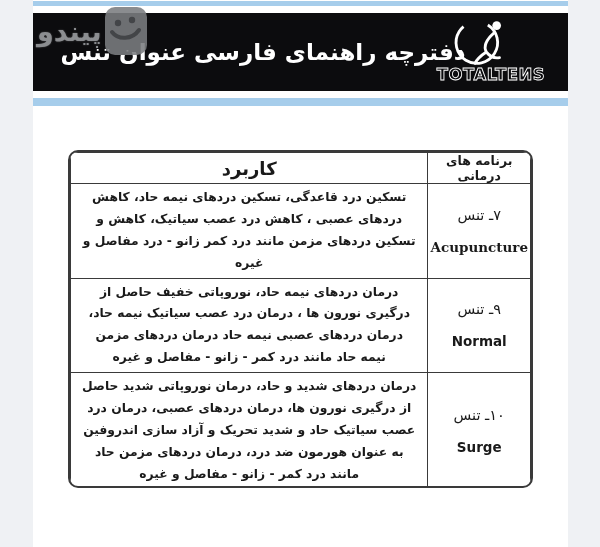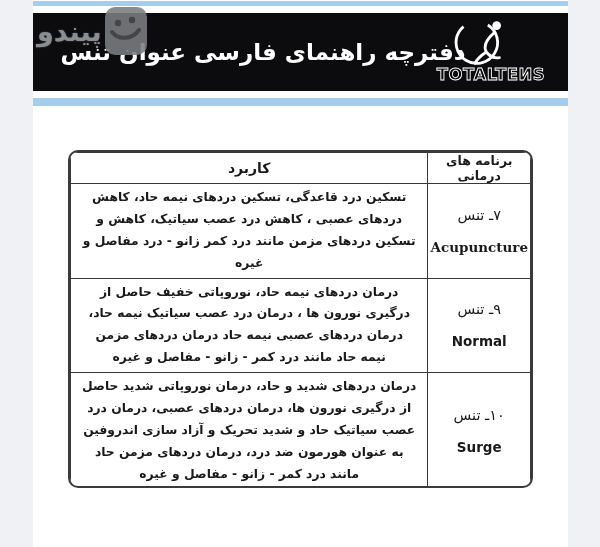--- a/index.html
+++ b/index.html
@@ -55,21 +55,21 @@
   }
   .program-table th, .program-table td {
     border:1.4px solid #3a3a3a; vertical-align:middle; text-align:center;
   }
   .program-table thead tr { height:30px; }
   .program-table tbody tr:nth-child(1) { height:83px; }
   .program-table tbody tr:nth-child(2) { height:53px; }
   .program-table tbody tr:nth-child(3) { height:72px; }
   .program-table tbody tr:nth-child(4) { height:98px; }
   .col-prog { width:102px; }
-  th.hdr-cell { font-size:14px; font-weight:bold; }
+  th.hdr-cell { font-size:18px; font-weight:bold; }
   th.hdr-programs { font-size:12.5px;margin-top:8px; }
   td.prog-cell { padding:2px; }
   .prog-fa { font-size:14.5px; font-weight:normal; direction:rtl; letter-spacing:1px; }
   .prog-en { font-size:13.5px; font-weight:bold; direction:ltr; margin-top:16px; }
   .program-table tbody tr:nth-child(1) .prog-en { font-family:"DejaVu Serif","Liberation Serif",serif; }
   td.usage-cell {
     font-size:12.3px; font-weight:bold; line-height:1.78;
     padding:3px 10px; direction:rtl;
   }
 </style>

